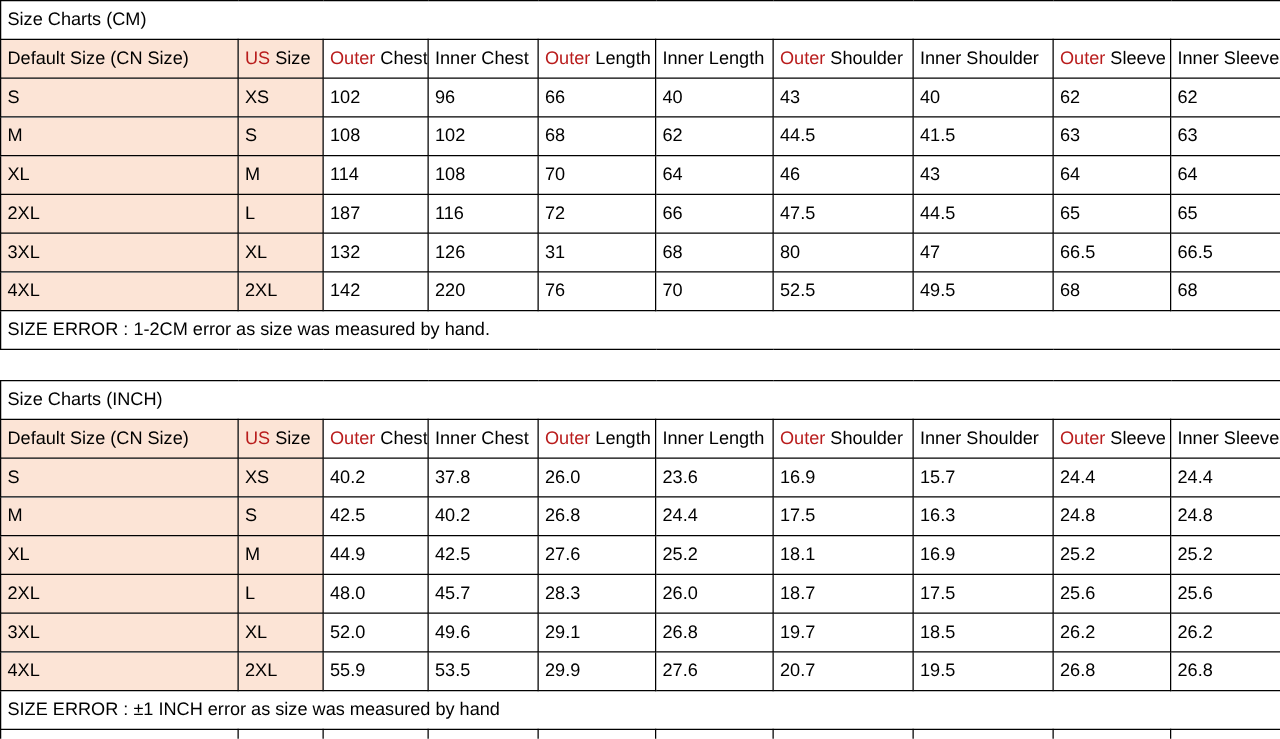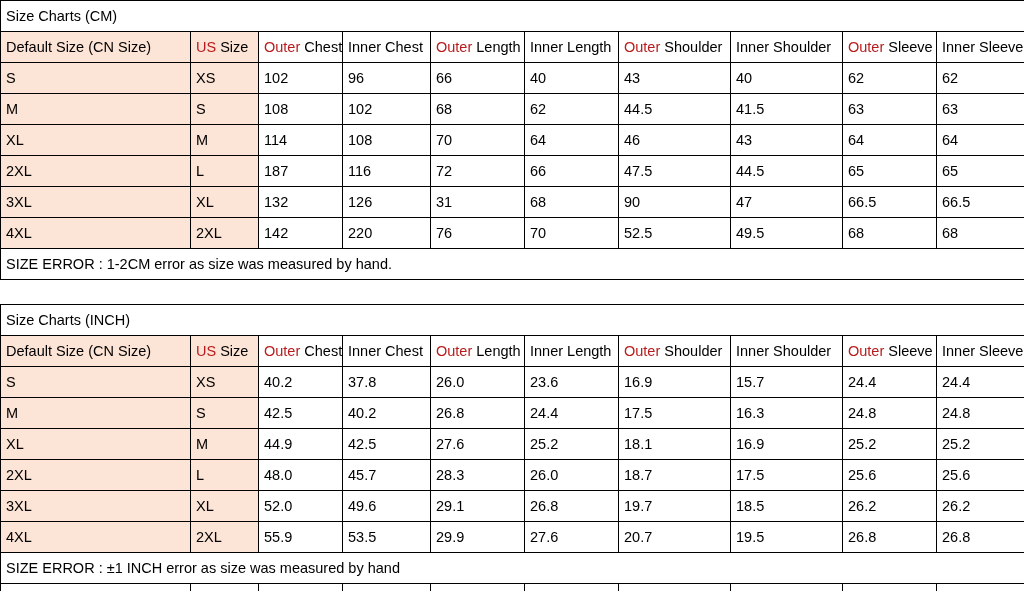--- a/index.html
+++ b/index.html
@@ -162,21 +162,21 @@
         <td>65</td>
         <td>65</td>
       </tr>
       <tr>
         <td class="peach bold">3XL</td>
         <td class="peach">XL</td>
         <td>132</td>
         <td>126</td>
         <td>31</td>
         <td>68</td>
-        <td>90</td>
+        <td>80</td>
         <td>47</td>
         <td>66.5</td>
         <td>66.5</td>
       </tr>
       <tr>
         <td class="peach bold">4XL</td>
         <td class="peach">2XL</td>
         <td>142</td>
         <td>220</td>
         <td>76</td>

